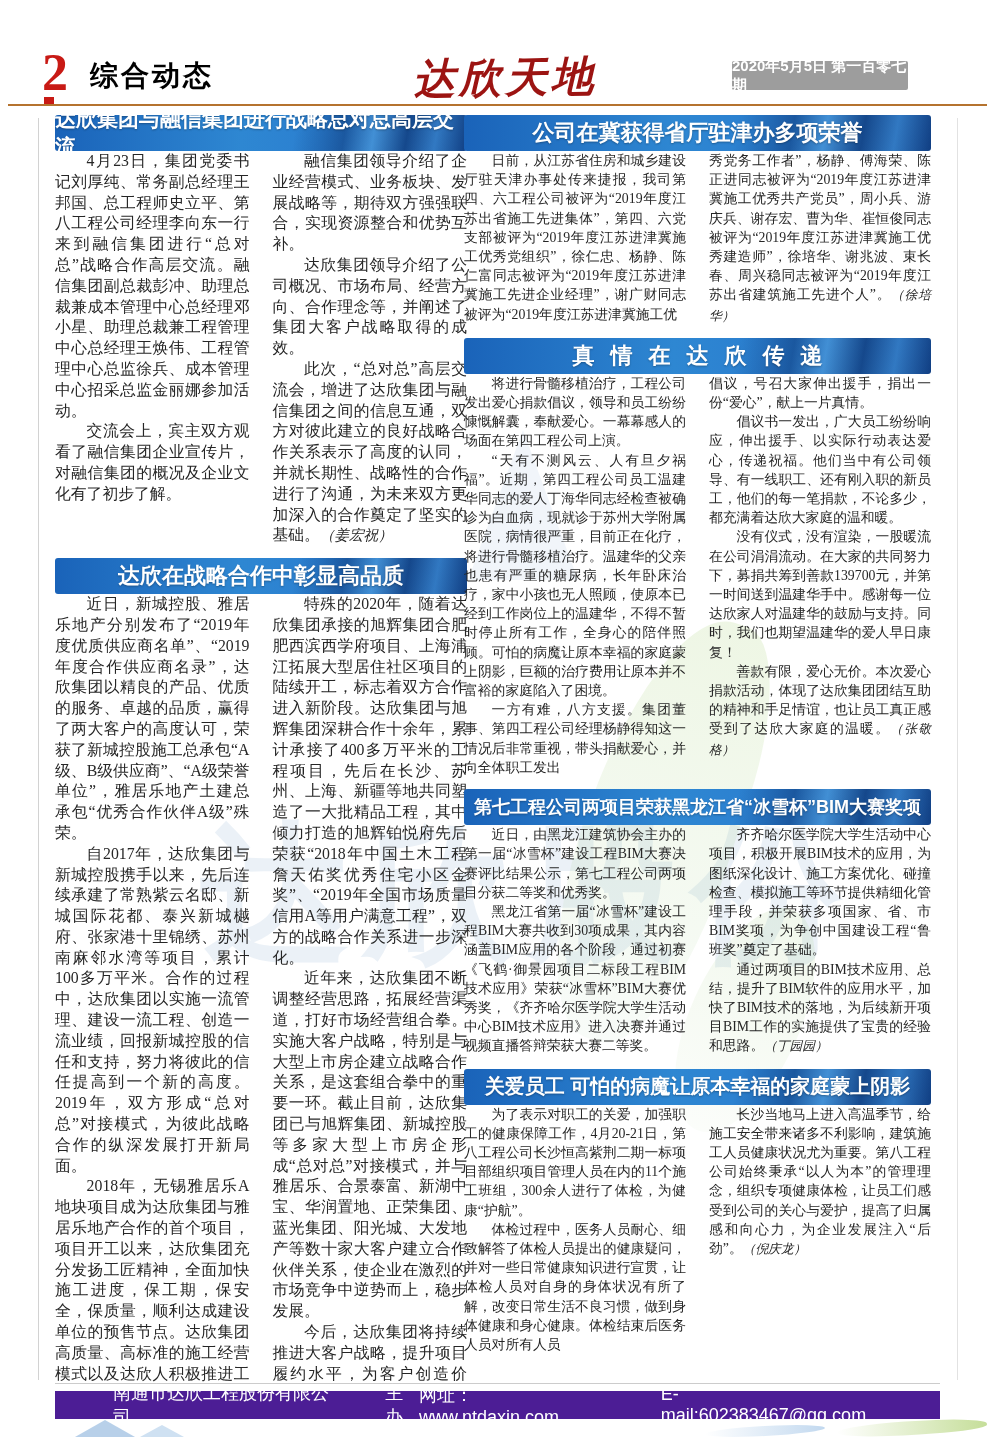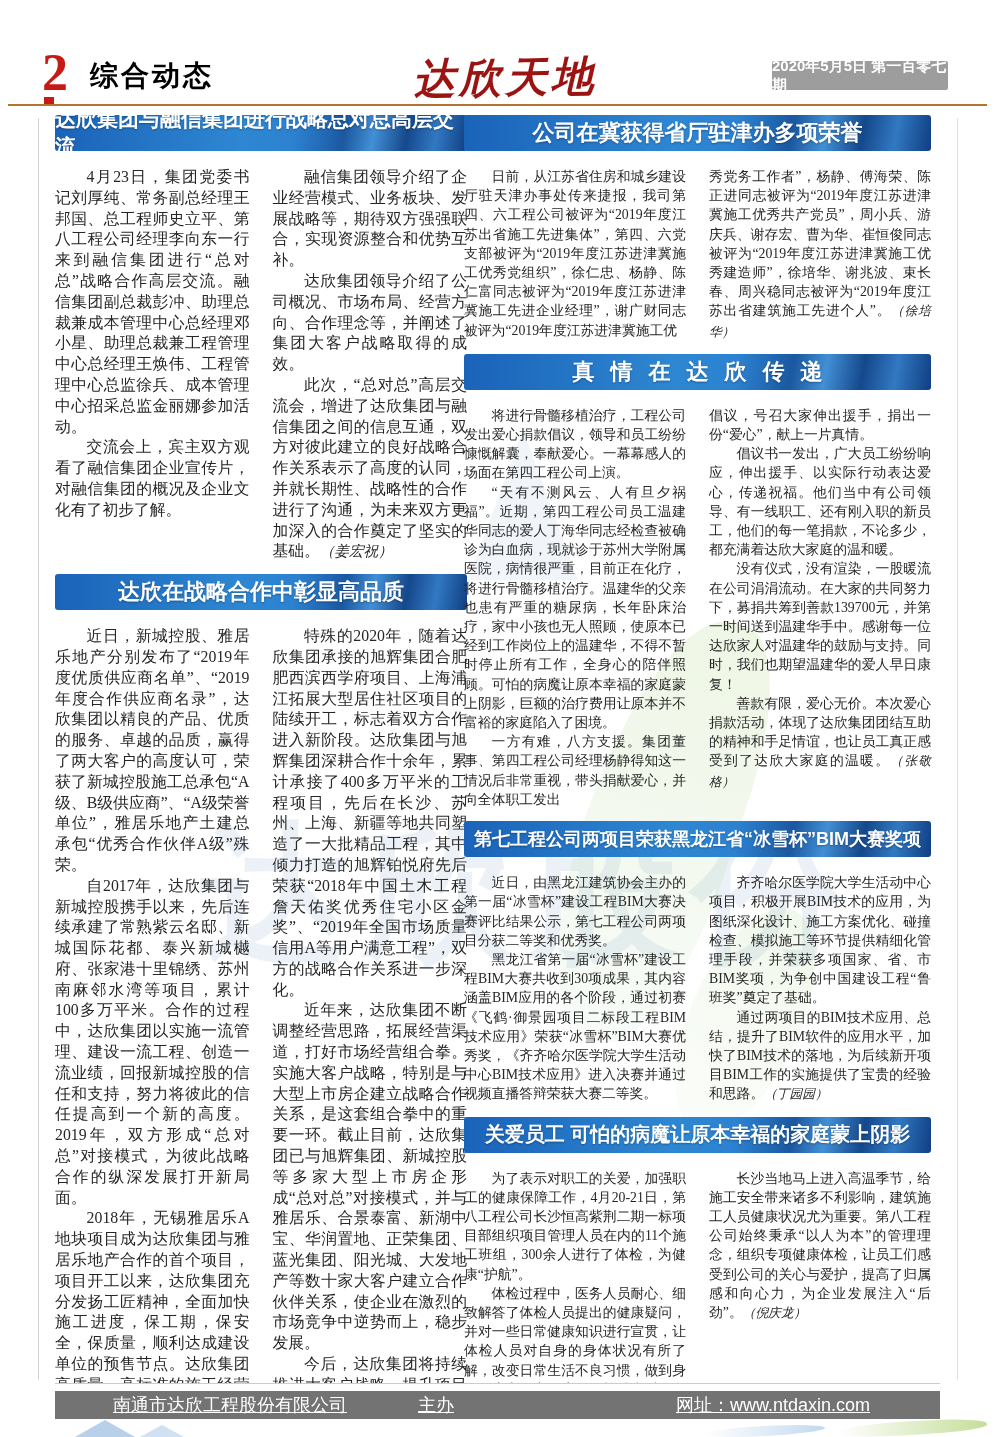--- a/index.html
+++ b/index.html
@@ -9,21 +9,21 @@
   }
   
   .pagenum{position:absolute;left:42px;top:48px;font-family:"Liberation Serif",serif;
     font-weight:bold;font-size:52px;line-height:50px;color:#c81a15;}
   .pagenum-tab{position:absolute;left:44px;top:97px;width:10px;height:7px;background:#c81a15;}
   .section-label{position:absolute;left:90px;top:57px;font-family:"Liberation Sans",sans-serif;
     font-weight:bold;font-size:28px;color:#000000;letter-spacing:3px;}
   .masthead{position:absolute;left:400px;top:50px;width:210px;text-align:center;
     font-family:"Liberation Serif",serif;font-weight:bold;font-style:italic;
     font-size:42px;color:#9c1412;letter-spacing:4px;transform:rotate(-1deg);}
-  .date-badge{position:absolute;left:772px;top:61px;width:176px;height:29px;background:#9d9d9d;
+  .date-badge{position:absolute;left:732px;top:61px;width:176px;height:29px;background:#9d9d9d;
     color:#ffffff;font-family:"Liberation Sans",sans-serif;font-weight:bold;font-size:15px;
     display:flex;align-items:center;justify-content:center;border-radius:2px;}
   .header-rule{position:absolute;left:8px;top:104px;width:979px;height:2px;background:#b5732f;}
   .frame-left{position:absolute;left:38px;top:118px;width:1px;height:1262px;background:#d2d2d2;}
   .frame-right{position:absolute;left:957px;top:118px;width:1px;height:1262px;background:#e2e2e2;}
 
   
   .watermark{position:absolute;left:200px;top:795px;width:620px;z-index:0;
     font-family:"Liberation Serif",serif;font-weight:bold;font-size:150px;
     letter-spacing:14px;color:rgba(92,136,188,0.12);white-space:nowrap;}
@@ -48,35 +48,35 @@
     background:
       linear-gradient(100deg,rgba(0,20,70,0) 58%,rgba(0,25,80,0.35) 70%,rgba(130,210,255,0.30) 77%,rgba(0,20,70,0.40) 85%,rgba(90,170,230,0.30) 92%,rgba(0,25,80,0.45) 100%),
       linear-gradient(90deg,#1a63b9 0%,#2e87d2 45%,#2b7fd0 65%,#1d5cab 100%);}
   .banner.size-a1{font-size:21px;justify-content:center;}
   .banner.size-a2{font-size:22px;}
   .banner.size-a3{font-size:22px;letter-spacing:16px;text-indent:16px;text-align:center;}
   .banner.size-a4{font-size:22px;}
   .banner.size-a5{font-size:18px;}
   .banner.size-a6{font-size:20px;}
 
-  .article-body{display:flex;gap:23px;margin:16px 0 12px;}
+  .article-body{display:flex;gap:23px;margin:0 0 12px;}
   .subcol{flex:1;text-align:justify;color:#262626;}
   .col-left .subcol{font-size:15.8px;line-height:20.8px;}
   .col-right .subcol{font-size:13.8px;line-height:19.2px;}
   .subcol p{margin:0;text-indent:2em;}
   .subcol p.cont{text-indent:0;}
   .sign{font-family:"Liberation Sans",sans-serif;font-style:italic;font-size:0.92em;}
 
   
   .bottom-mask{position:absolute;left:0;top:1383px;width:995px;height:54px;background:#ffffff;z-index:3;}
   .footer-rule{position:absolute;left:55px;top:1383px;width:885px;height:1px;background:#cccccc;z-index:4;}
-  .footer-bar{position:absolute;left:55px;top:1391px;width:885px;height:28px;background:#737373;z-index:4;
+  .footer-bar{position:absolute;left:55px;top:1391px;width:885px;height:28px;background:#4c1d95;z-index:4;
     color:#ffffff;font-family:"Liberation Sans","DejaVu Sans",sans-serif;font-size:18px;
-    display:flex;align-items:center;padding:0 70px 0 58px;box-sizing:border-box;text-decoration:underline;}
-  .footer-host{margin-left:71px;}
+    display:flex;align-items:center;padding:0 70px 0 58px;box-sizing:border-box;}
+  .footer-host{margin-left:53px;}
   .footer-url{margin-left:auto;}
   .footer-email{margin-left:60px;}
 
   .deco-strip{position:absolute;left:0;top:1419px;width:995px;height:18px;z-index:4;}
   .tri1{position:absolute;left:75px;bottom:0;width:0;height:0;
     border-left:30px solid transparent;border-right:30px solid transparent;
     border-bottom:17px solid rgba(125,170,215,0.55);}
   .tri2{position:absolute;left:140px;bottom:0;width:0;height:0;
     border-left:22px solid transparent;border-right:22px solid transparent;
     border-bottom:12px solid rgba(160,195,230,0.50);}
@@ -210,19 +210,20 @@
   </section>
 
 </div>
 
 <div class="bottom-mask"></div>
 <div class="footer-rule"></div>
 <div class="footer-bar">
   <span>南通市达欣工程股份有限公司</span>
   <span class="footer-host">主办</span>
   <span class="footer-url">网址：www.ntdaxin.com</span>
+  <span class="footer-email">E-mail:602383467@qq.com</span>
 </div>
 <div class="deco-strip">
   <div class="tri1"></div>
   <div class="tri2"></div>
   <div class="blue-swoosh"></div>
   <div class="green-swoosh"></div>
 </div>
 
 </body></html>

